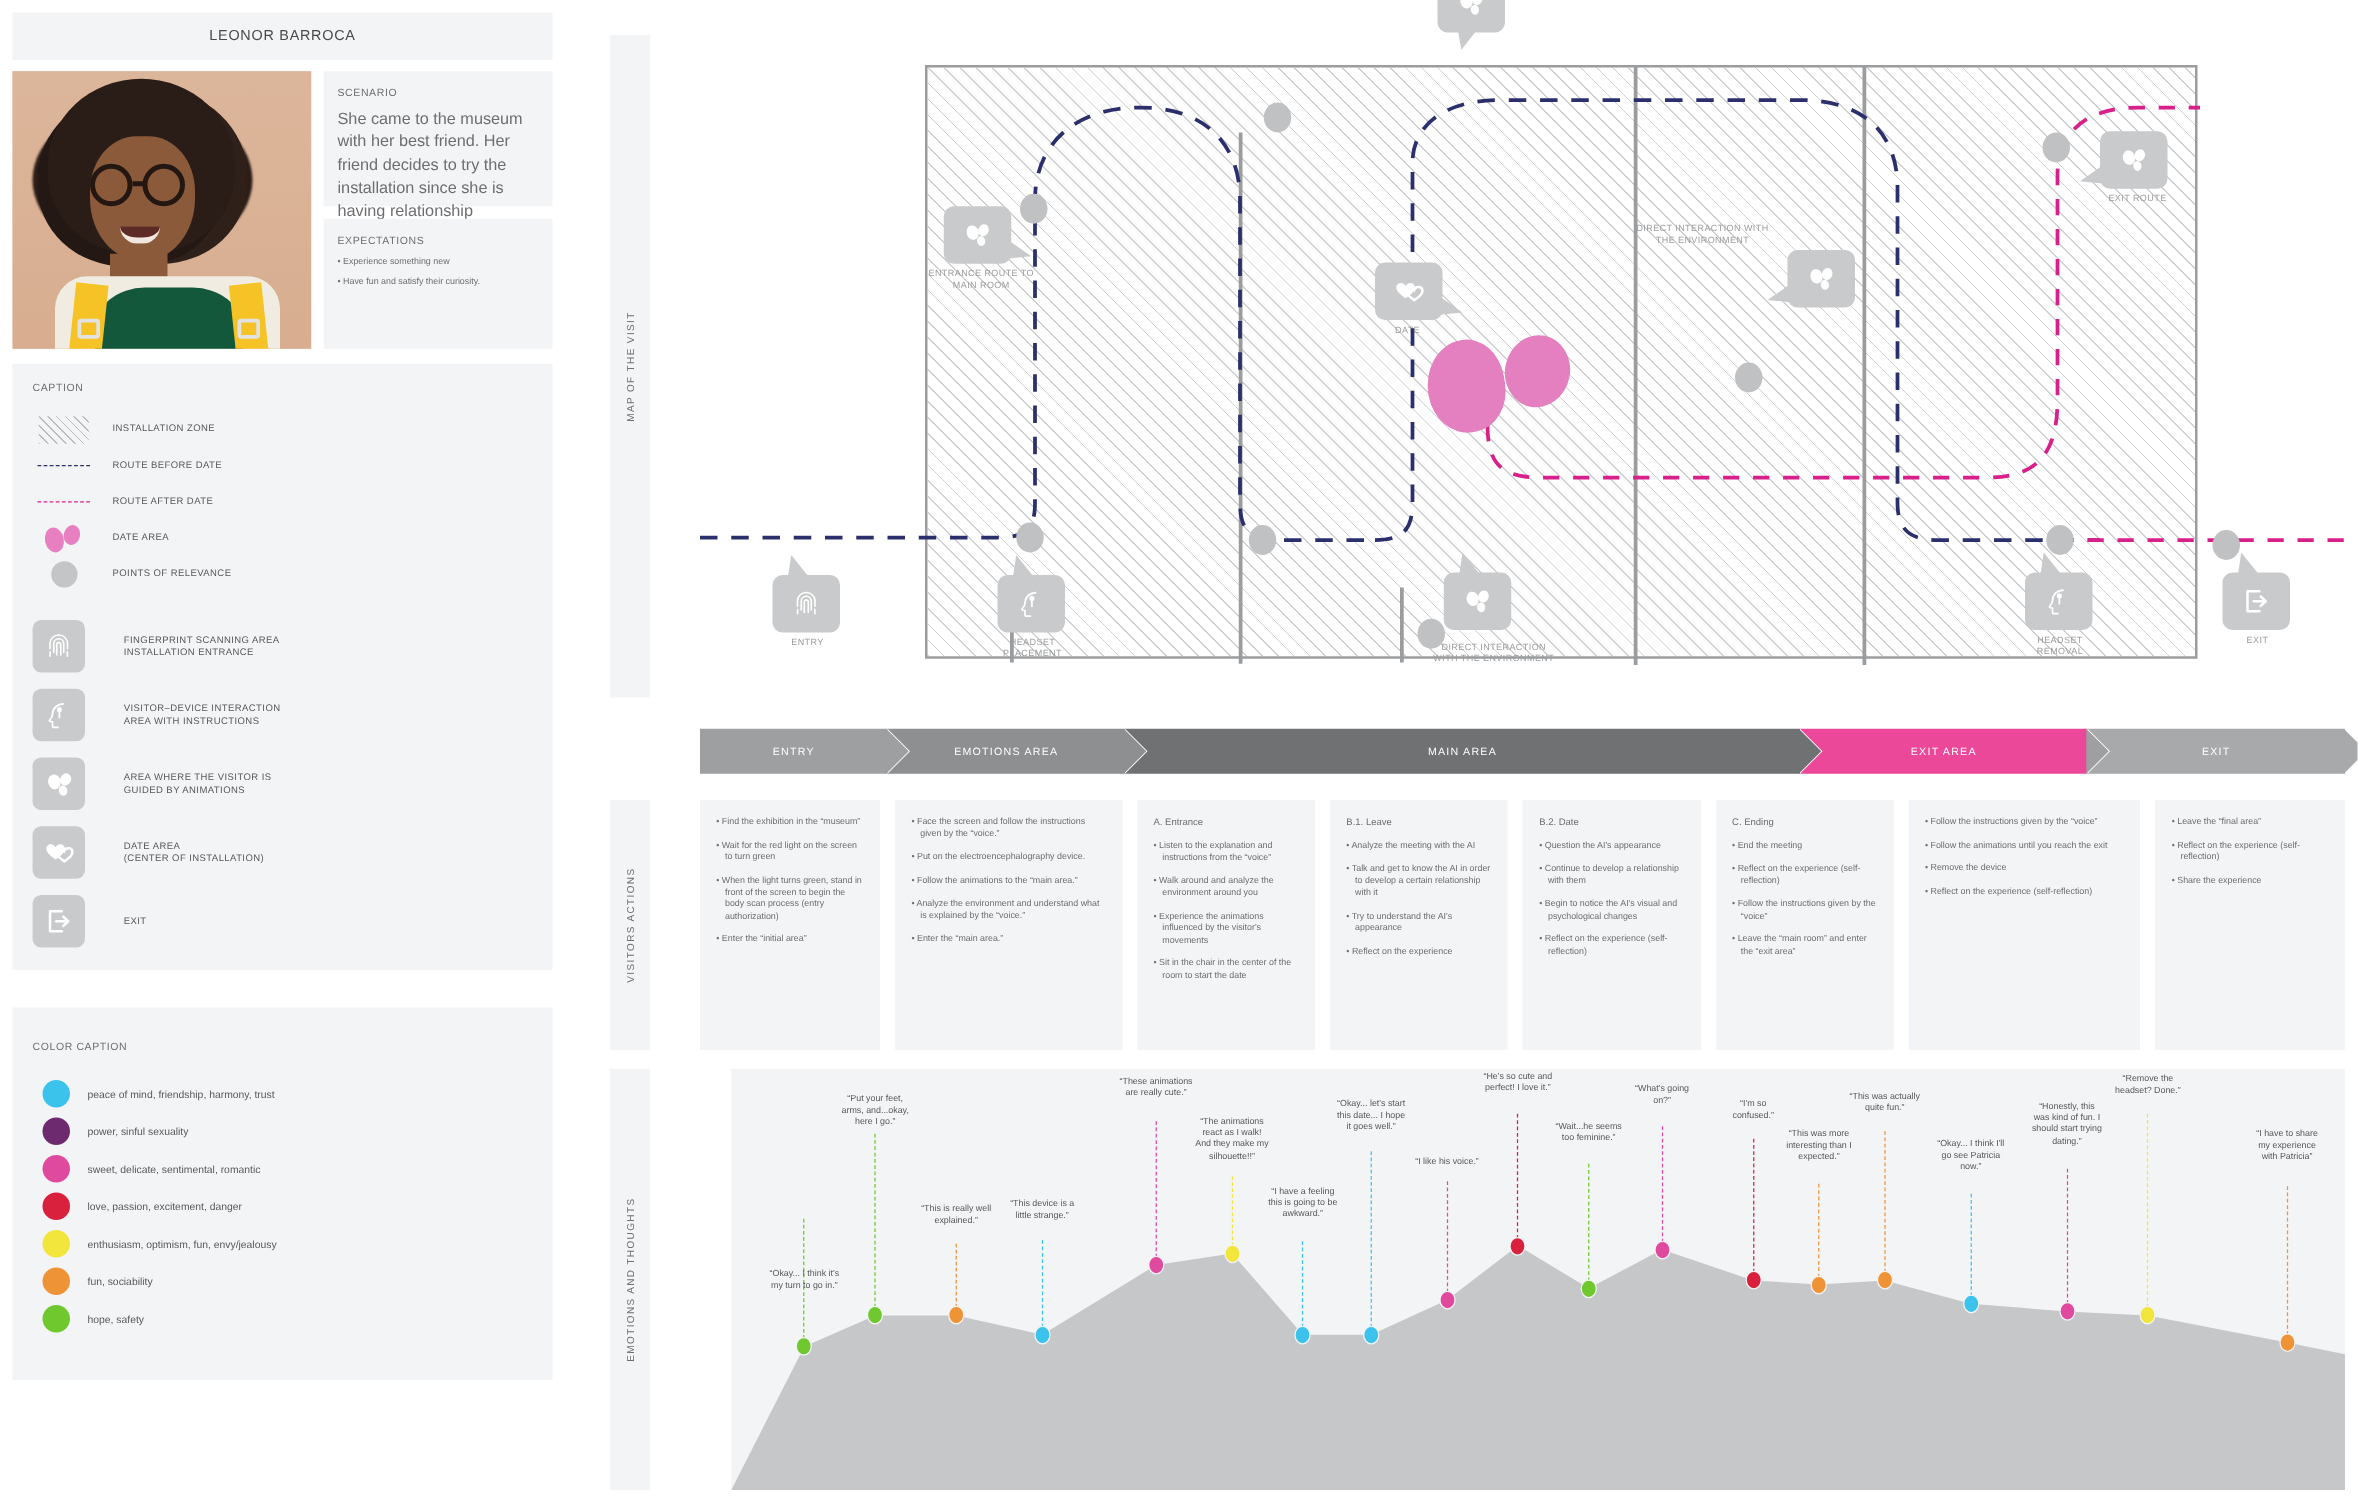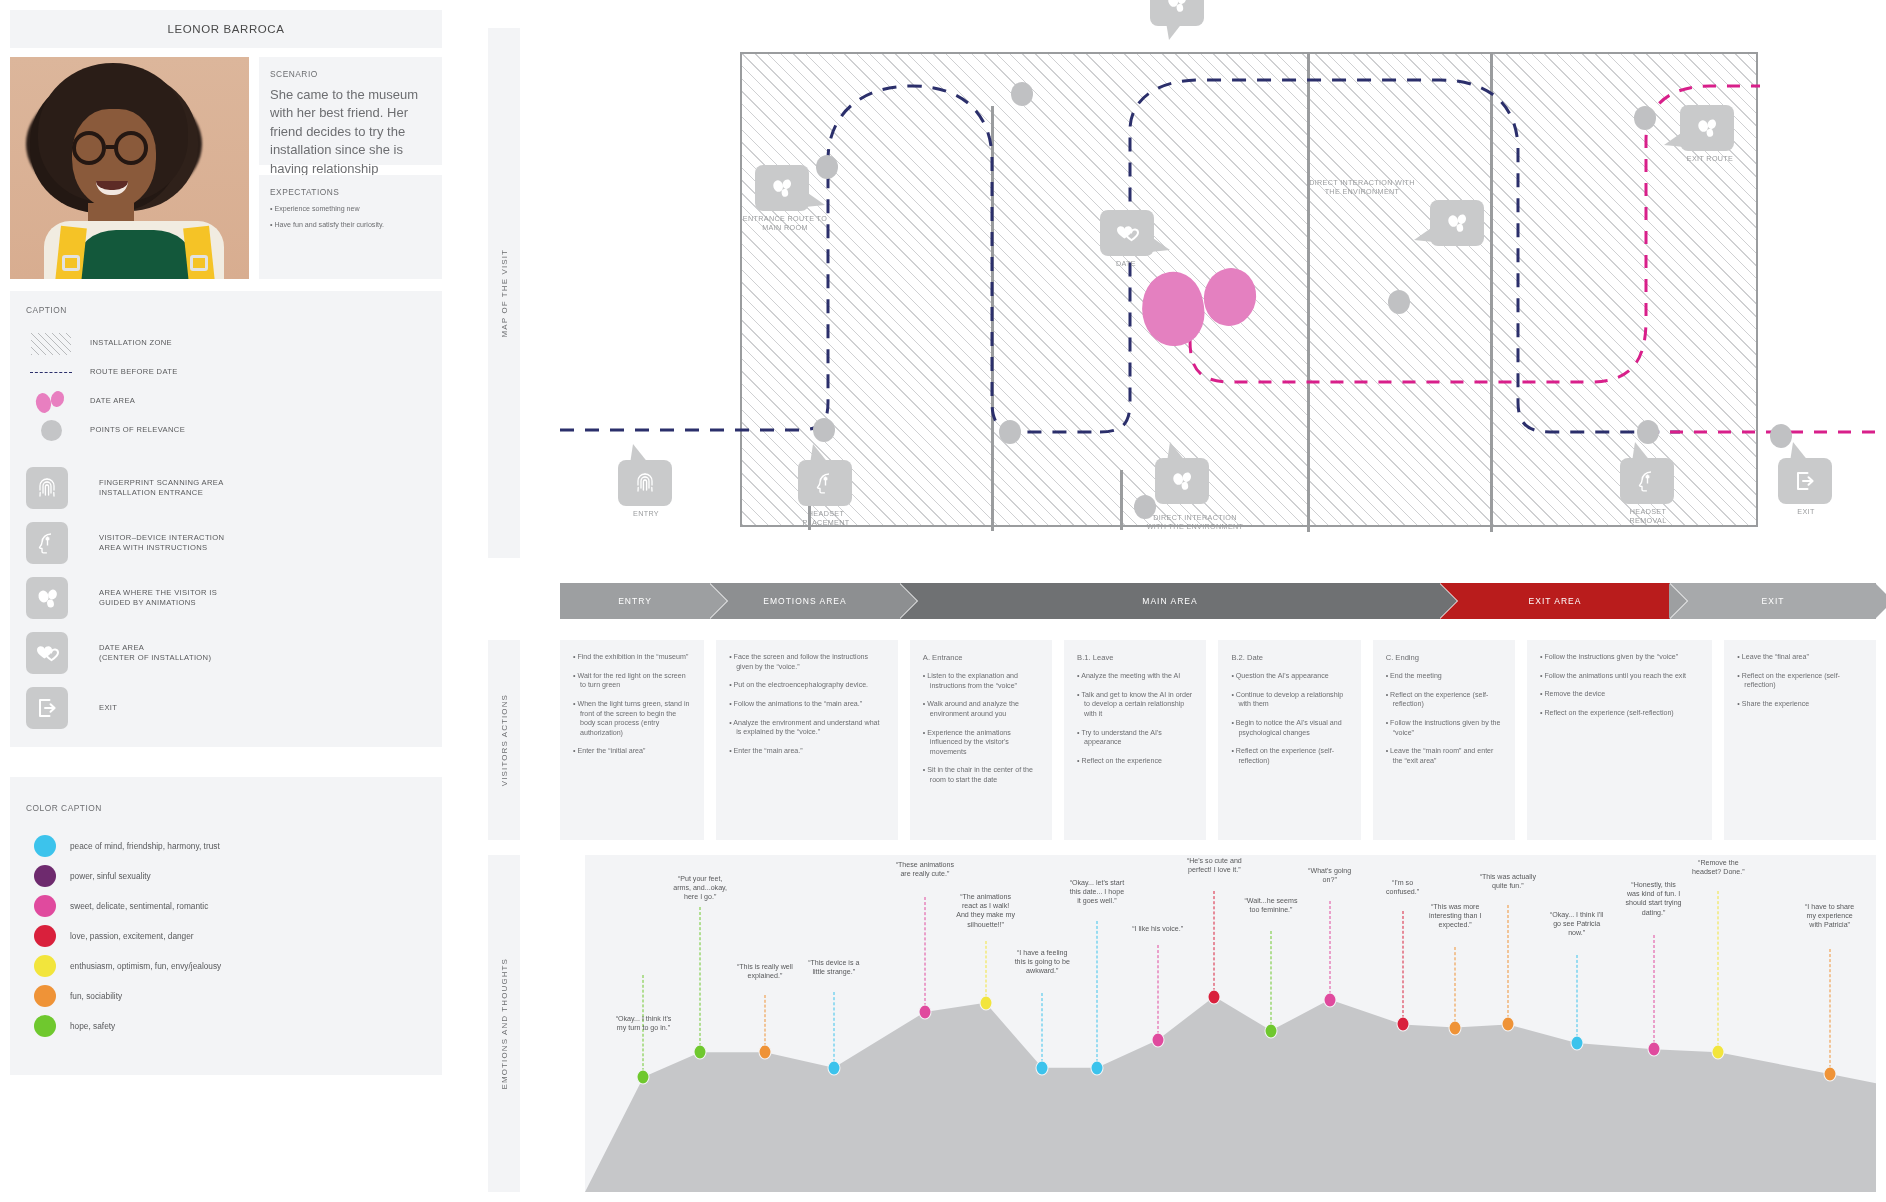--- a/index.html
+++ b/index.html
@@ -183,20 +183,26 @@
       <div class="cap-label">INSTALLATION ZONE</div>
     </div>
     <div class="cap-row">
       <div class="cap-swatch">
           <div class="dashline"></div>
         </div>
       <div class="cap-label">ROUTE BEFORE DATE</div>
     </div>
     <div class="cap-row">
       <div class="cap-swatch">
+          <div class="dashline pink"></div>
+        </div>
+      <div class="cap-label">ROUTE AFTER DATE</div>
+    </div>
+    <div class="cap-row">
+      <div class="cap-swatch">
         <div class="dateblob">
             <i class="db1"></i>
             <i class="db2"></i>
           </div>
       </div>
       <div class="cap-label">DATE AREA</div>
     </div>
     <div class="cap-row">
       <div class="cap-swatch">
           <div class="greydot"></div>
@@ -484,21 +490,21 @@
         </svg>
     </div>
     <div class="mk-label" style="margin-left:-12px;width:80px">EXIT</div>
   </div>
 </div>
 
 <div id="phase-bar">
     <div class="phase" style="--c: #9d9fa1; background: rgb(157, 159, 161); width: 150px;">ENTRY</div>
     <div class="phase" style="--c: #8d8f91; background: rgb(141, 143, 145); width: 190px;">EMOTIONS AREA</div>
     <div class="phase" style="--c: #6f7173; background: rgb(111, 113, 115); width: 540px;">MAIN AREA</div>
-    <div class="phase" style="--c: #9d9fa1; background: #b91c1c; width: 230px;">EXIT AREA</div>
+    <div class="phase" style="--c: #9d9fa1; background: #ec4899; width: 230px;">EXIT AREA</div>
     <div class="phase" style="--c: #a7a9ab; background: rgb(167, 169, 171); width: 206px;">EXIT</div>
   </div>
 
 <div id="actions-row">
     <div class="act-card" style="width: 152px;">
       <div class="act-item">• Find the exhibition in the “museum”</div>
       <div class="act-item">• Wait for the red light on the screen to turn green</div>
       <div class="act-item">• When the light turns green, stand in front of the screen to begin the body scan process (entry authorization)</div>
       <div class="act-item">• Enter the “initial area”</div>
     </div>

